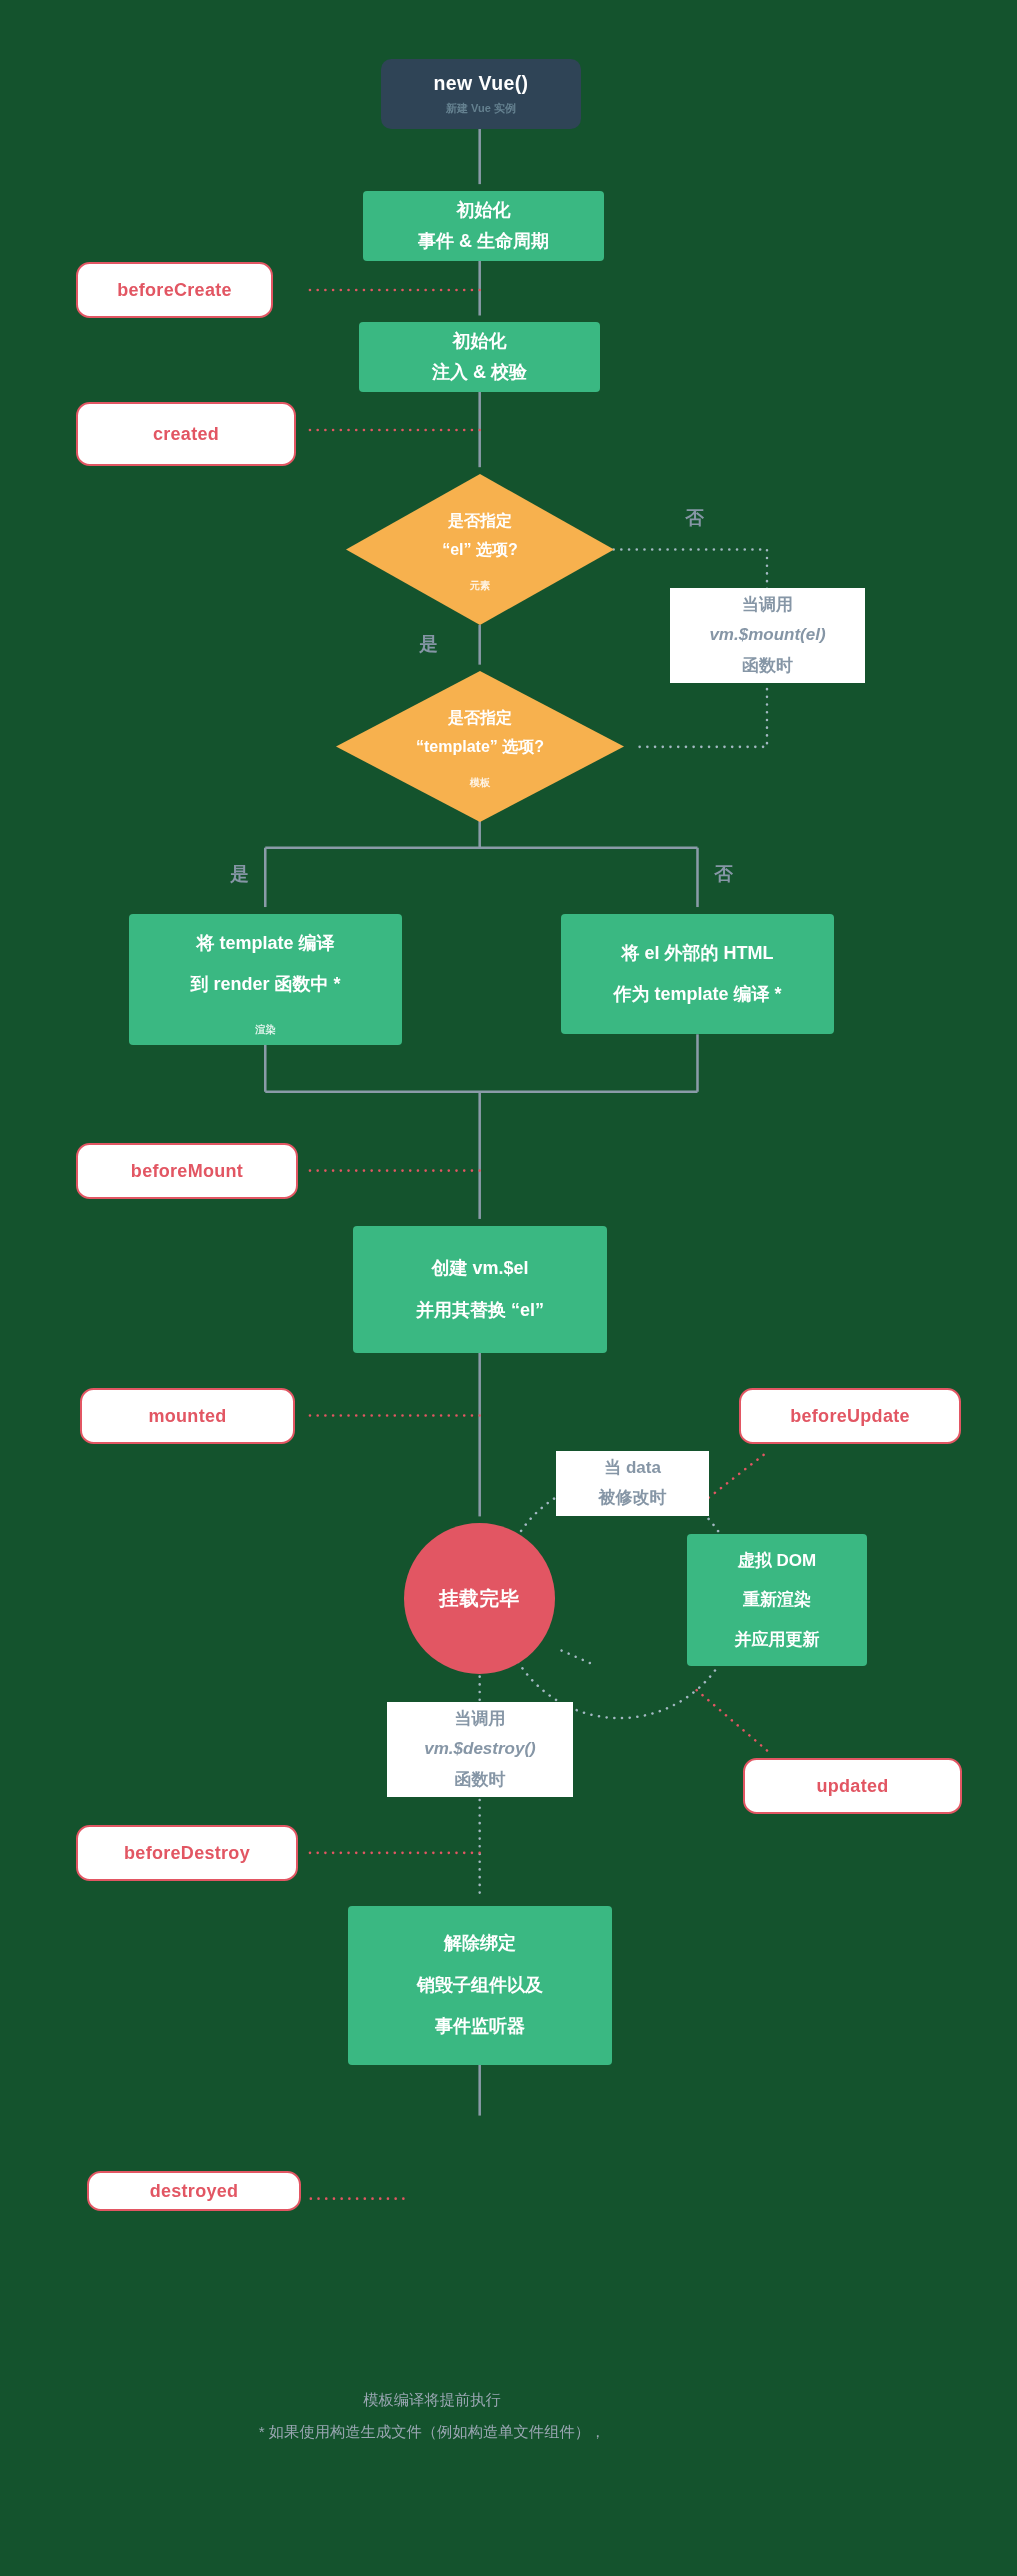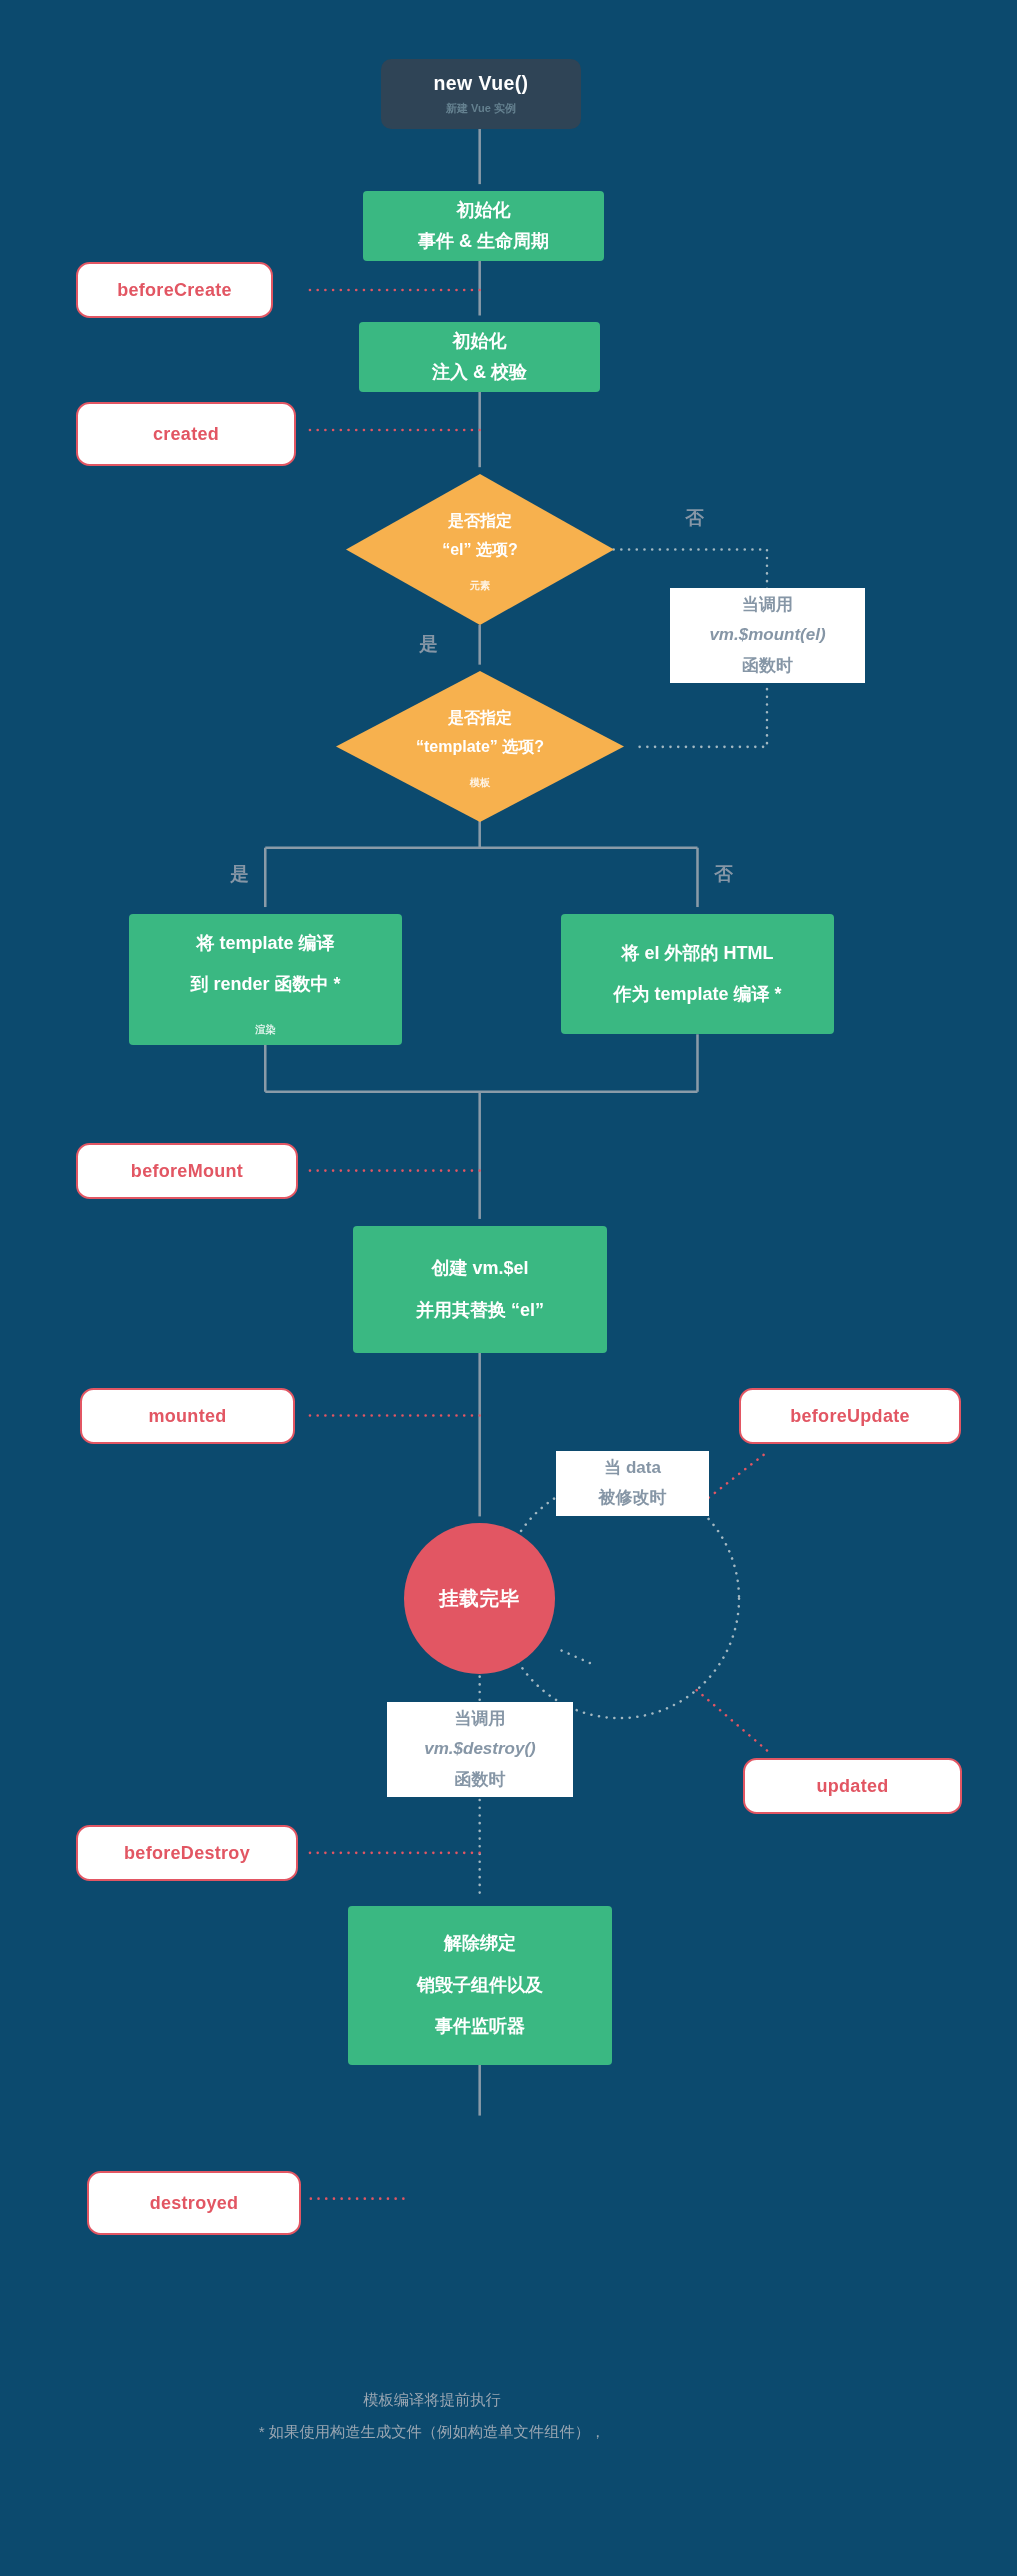--- a/index.html
+++ b/index.html
@@ -2,21 +2,21 @@
 <html style="--green: #3AB882; --navy: #2F4456; --orange: #F7B14E; --red: #E25663; --gray-line: #8A9BA8; --teal-dash: #A3B8C2; --label-gray: #8696A6; --note-gray: #9AA6B2;font-size:13.6px"><head>
 <meta charset="utf-8">
 <style>
   :root{
     --green:#3AB882; --navy:#2F4456; --orange:#F7B14E; --red:#E25663;
     --gray-line:#8A9BA8; --teal-dash:#A3B8C2; --label-gray:#8696A6; --note-gray:#9AA6B2;
   }
   *{box-sizing:border-box;}
   html,body{margin:0;padding:0;background:#fff;}
   body{font-family:"Liberation Sans","DejaVu Sans",sans-serif;}
-  .page{position:relative;width:1017px;height:2576px;background:#0c4a6e;overflow:hidden;}
+  .page{position:relative;width:1017px;height:2576px;background:#14532d;overflow:hidden;}
   .wires{position:absolute;left:0;top:0;z-index:0;pointer-events:none;}
   .wires path,.wires circle{fill:none;stroke-width:3;}
   .stroke-gray{stroke:var(--gray-line);}
   .stroke-teal{stroke:var(--teal-dash);}
   .stroke-red{stroke:var(--red);}
   .dotted{stroke-dasharray:0.1 9;stroke-linecap:round;}
   .fill-gray{fill:var(--gray-line);}
   .fill-teal{fill:var(--teal-dash);}
   .fill-red{fill:var(--red);}
 
@@ -169,20 +169,25 @@
 
   <div class="note" style="left:556px;top:1451px;width:153px">
     <span style="display:block">当 data</span>
     <span style="display:block">被修改时</span>
   </div>
 
   <div class="node hook" style="left:739px;top:1388px;width:222px;height:56px">
     <span>beforeUpdate</span>
   </div>
 
+  <div class="node green-box spacious" style="left:687px;top:1534px;width:180px;height:132px;font-size:17px">
+    <span>虚拟 DOM</span>
+    <span>重新渲染</span>
+    <span>并应用更新</span>
+  </div>
 
   <div class="node hook" style="left:743px;top:1758px;width:219px;height:56px">
     <span>updated</span>
   </div>
 
   <div class="note" style="left:387px;top:1702px;width:186px">
     <span style="display:block">当调用</span>
     <span style="display:block" class="code">vm.$destroy()</span>
     <span style="display:block">函数时</span>
   </div>
@@ -191,21 +196,21 @@
     <span>beforeDestroy</span>
   </div>
 
   <div class="node green-box spacious" style="left:348px;top:1906px;width:264px;height:159px">
     <span>解除绑定</span>
     <span>销毁子组件以及</span>
     <span>事件监听器</span>
   </div>
 
 
-  <div class="node hook" style="left:87px;top:2171px;width:214px;height:64px">
+  <div class="node hook" style="left:87px;top:2171px;width:214px;height:40px">
     <span>destroyed</span>
   </div>
 
   <div class="footnote">
     <span style="display:block">模板编译将提前执行</span>
     <span style="display:block">* 如果使用构造生成文件（例如构造单文件组件），</span>
   </div>
 
 </div>
 

